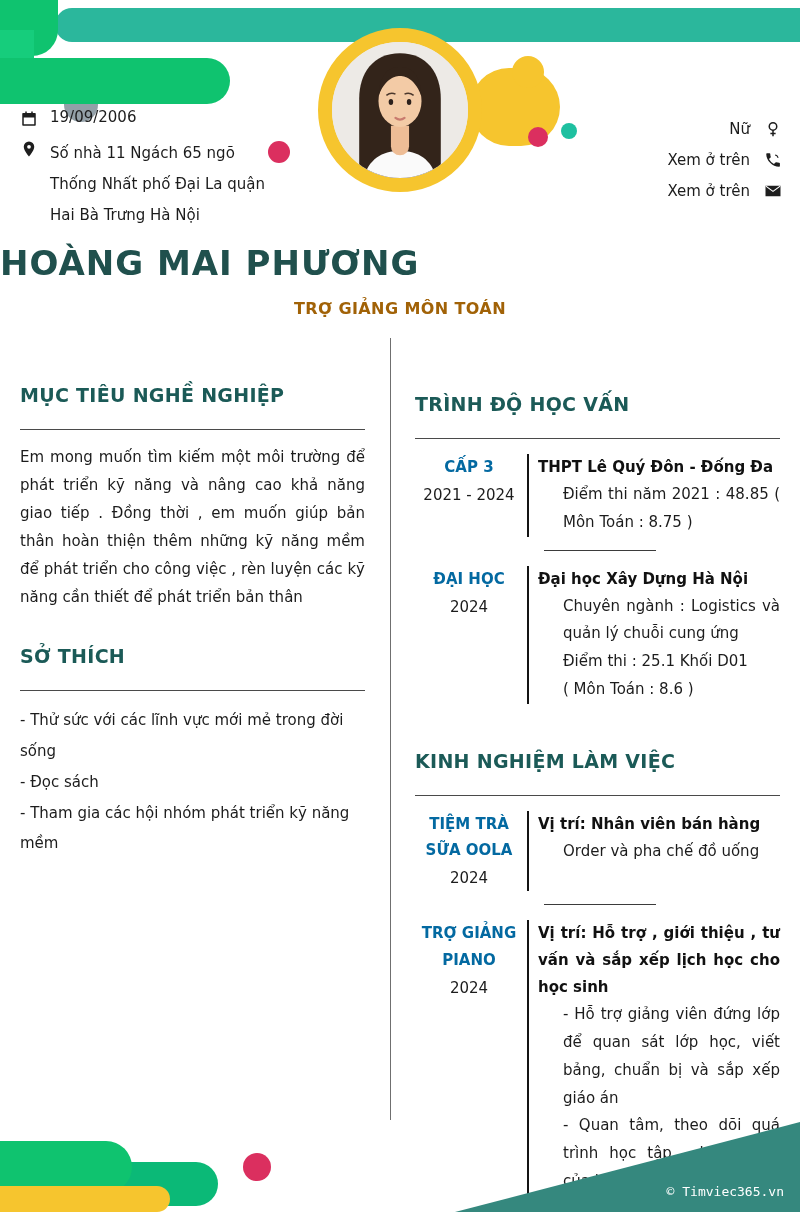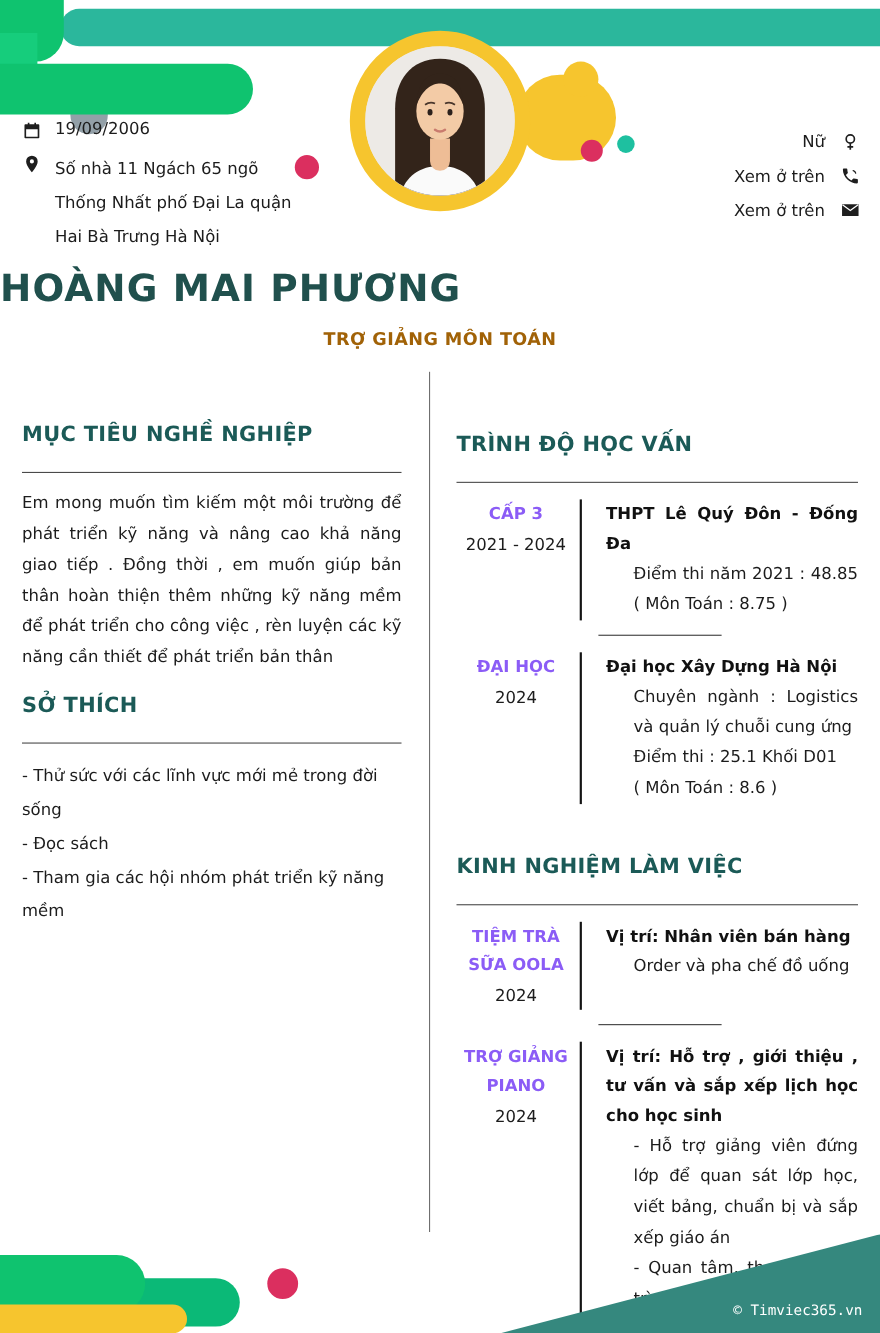--- a/index.html
+++ b/index.html
@@ -59,30 +59,30 @@
 
   
   .main { position:absolute; top:384px; left:20px; width:760px; display:flex; align-items:flex-start; }
   .col-left { width:345px; }
   .col-right { flex:1; margin-left:50px; padding-top:9px; }
   .v-divider { position:absolute; left:390px; top:338px; width:1px; height:782px; background:#6f6f6f; }
 
   .sec-head { color:#1b5a57; font-size:19px; font-weight:bold; letter-spacing:0.3px;
     padding-bottom:23px; border-bottom:1px solid #4a4a4a; }
   .para { margin-top:13px; line-height:1.87; text-align:justify; color:#1c1c1c; }
-  .hob-head { margin-top:19px; }
+  .hob-head { margin-top:34px; }
   .hob-list { margin-top:14px; line-height:2.05; }
 
   .entries { margin-top:15px; }
   .entry { display:flex; align-items:stretch; }
   .e-label { width:108px; text-align:center; }
-  .e-label .t { font-weight:bold; line-height:1.75; color:#8b5cf6; }
+  .e-label .t { font-weight:bold; line-height:1.75; color:#0369a1; }
   .e-label .y { line-height:1.75; margin-top:2px; }
   .e-rule { width:2px; background:#141414; margin-left:4px; }
-  .e-body { flex:1; padding-left:22px; }
+  .e-body { flex:1; padding-left:9px; }
   .e-title { font-weight:bold; line-height:1.8; color:#111; text-align:justify; }
   .e-line { padding-left:7px; line-height:1.85; text-align:justify;margin-left:18px; }
   .sep { width:112px; border-top:1px solid #3b3b3b; margin:13px 0 15px 129px; }
   .sec2 { margin-top:46px; }
 </style>
 </head>
 <body>
 
 <div class="deco teal-bar"></div>
 <div class="deco green-corner-1"></div>

